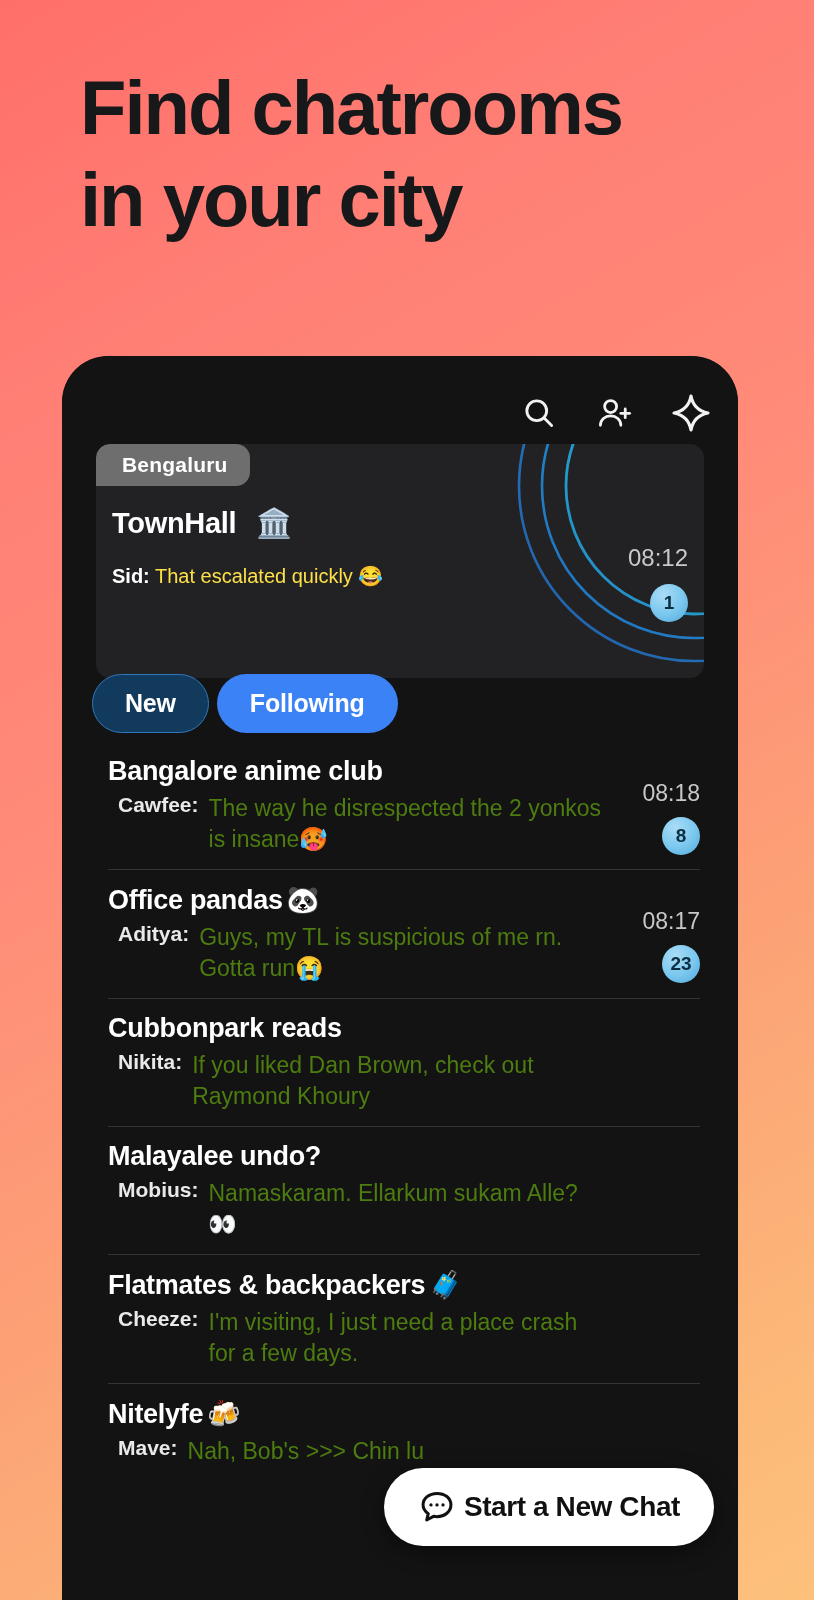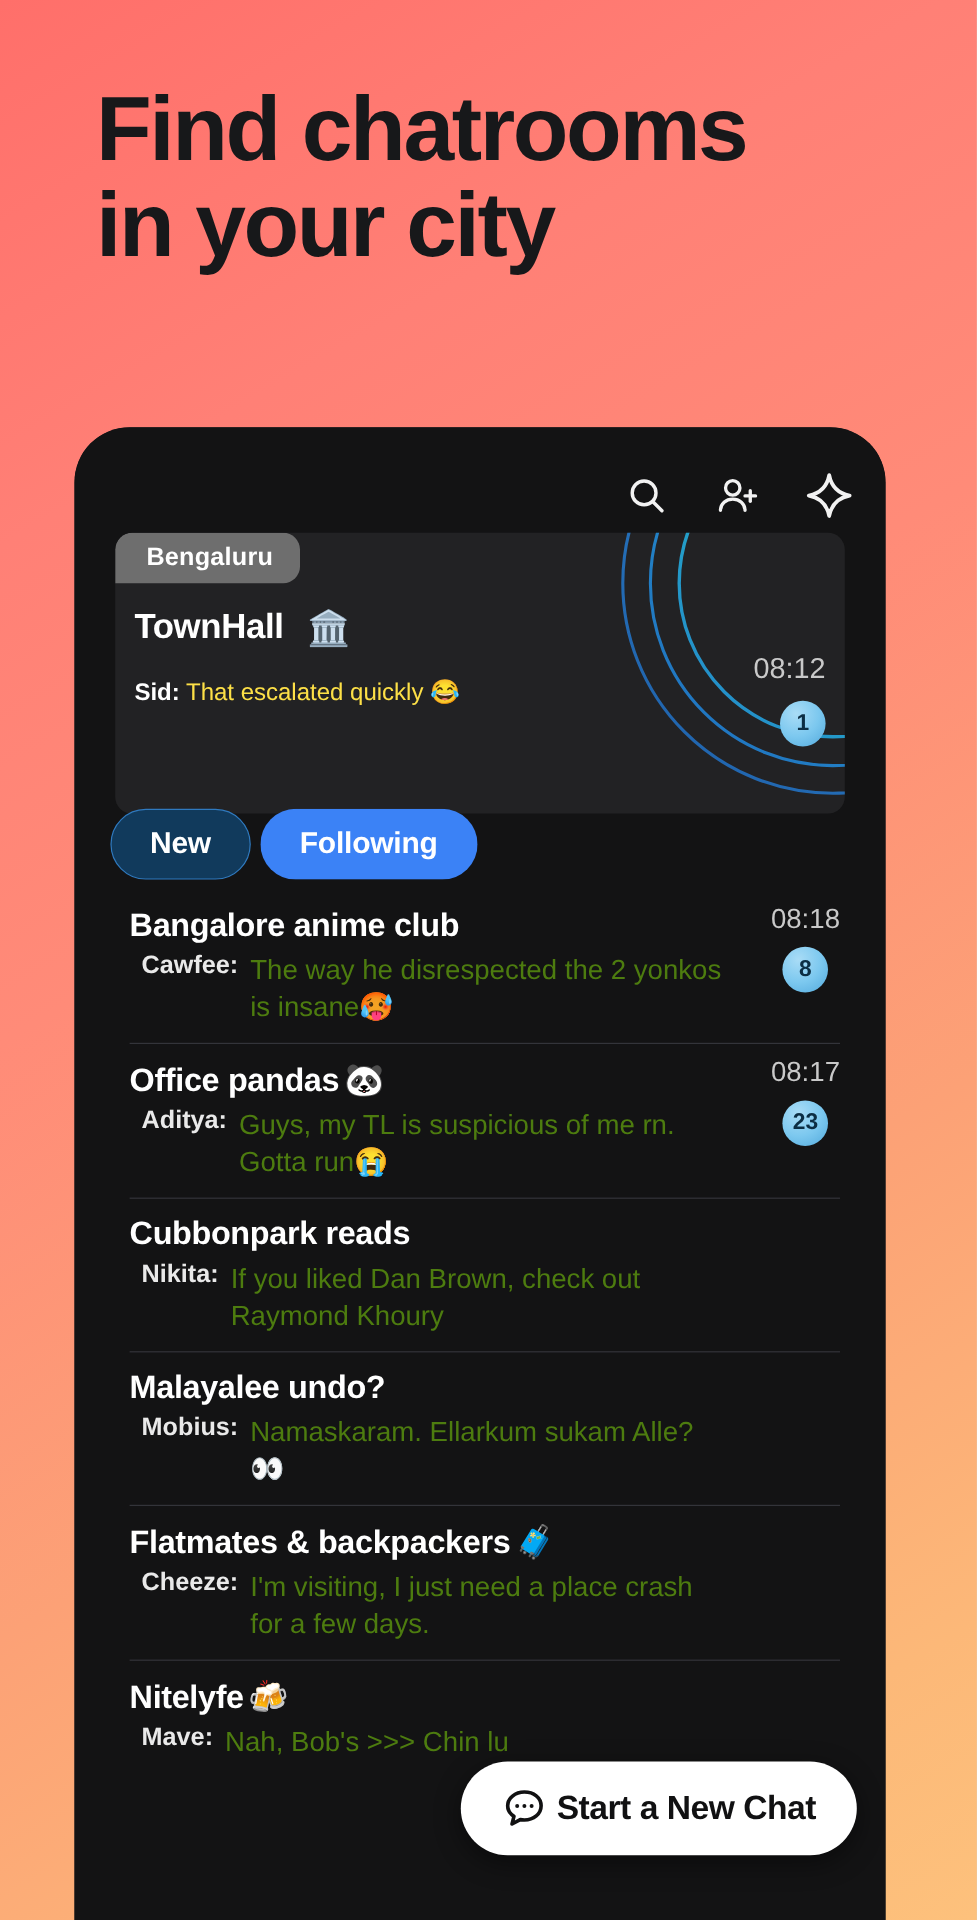--- a/index.html
+++ b/index.html
@@ -24,21 +24,21 @@
     position:absolute;
     left:80px; top:72px;
     width:660px;
     color:#17181A;
     font-weight:800;
     font-size:76px;
     line-height:0.95;
     letter-spacing:-2px;
   }
   .headline .hl-line { display:block; white-space:nowrap; }
-  .hl2 { margin-top:8px; }
+  .hl2 { margin-top:20px; }
 
   
   .phone {
     position:absolute;
     left:62px; top:356px;
     width:676px; height:1250px;
     background:#1A1A1C;
     border-radius:46px 46px 0 0;
     overflow:hidden;
   }
@@ -197,24 +197,24 @@
     flex-shrink:0;
     text-align:right;
   }
   .chat-text {
     color:#4d7c0f;
     font-size:23px;
     line-height:1.35;
   }
   .chat-meta {
     position:absolute;
-    right:0; top:10px;
+    right:0; top:38px;
     display:flex;
     flex-direction:column;
-    align-items:center;
+    align-items:flex-end;
     gap:10px;
   }
   .chat-time {
     color:#C9C9C9;
     font-size:23px;
     white-space:nowrap;
   }
 
   
   .cta {

